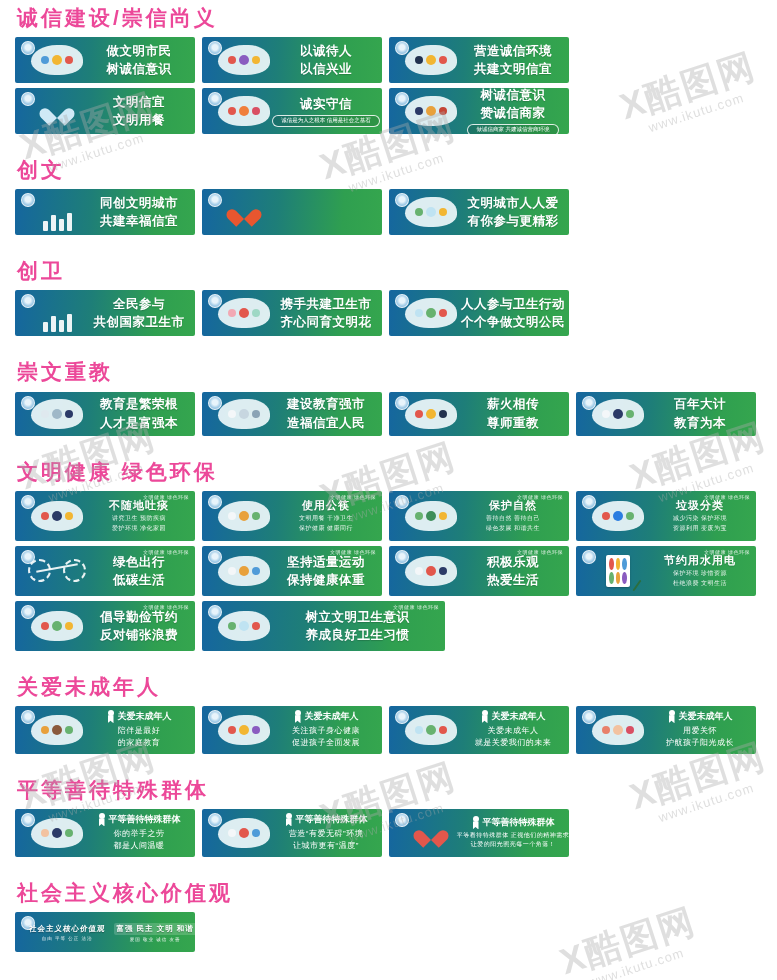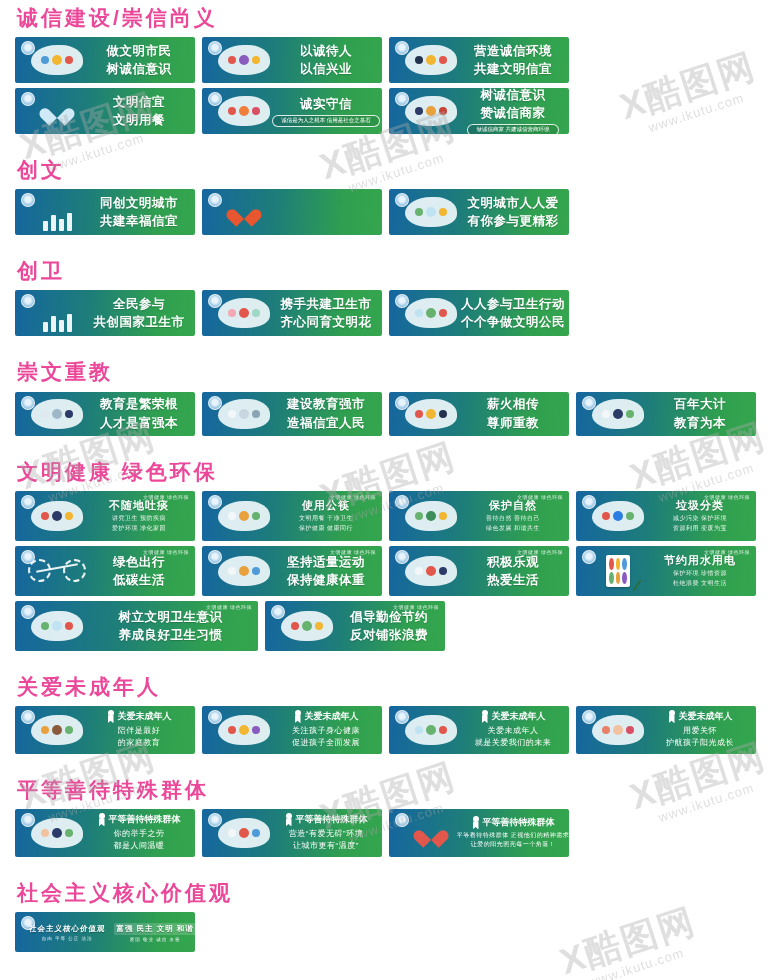--- a/index.html
+++ b/index.html
@@ -436,48 +436,48 @@
               </span>
             </div>
             <div class="btxt">
               <div class="bline">节约用水用电</div>
               <div class="subline">保护环境 珍惜资源</div>
               <div class="subline">杜绝浪费 文明生活</div>
             </div>
           </div>
         </div>
         <div class="brow">
+          <div class="banner">
+            <span class="emblem"></span>
+            <span class="corner">文明健康 绿色环保</span>
+            <div class="art art-blob">
+              <span class="blob">
+                <span class="dot" style="background: rgb(226, 87, 76);"></span>
+                <span class="dot" style="background: rgb(103, 178, 111);"></span>
+                <span class="dot" style="background: rgb(242, 182, 50);"></span>
+              </span>
+            </div>
+            <div class="btxt">
+              <div class="bline">倡导勤俭节约</div>
+              <div class="bline">反对铺张浪费</div>
+            </div>
+          </div>
           <div class="banner wide">
             <span class="emblem"></span>
             <span class="corner">文明健康 绿色环保</span>
             <div class="art art-blob">
               <span class="blob">
                 <span class="dot" style="background: rgb(103, 178, 111);"></span>
                 <span class="dot" style="background: rgb(191, 227, 242);"></span>
                 <span class="dot" style="background: rgb(226, 87, 76);"></span>
               </span>
             </div>
             <div class="btxt">
               <div class="bline">树立文明卫生意识</div>
               <div class="bline">养成良好卫生习惯</div>
-            </div>
-          </div>
-          <div class="banner">
-            <span class="emblem"></span>
-            <span class="corner">文明健康 绿色环保</span>
-            <div class="art art-blob">
-              <span class="blob">
-                <span class="dot" style="background: rgb(226, 87, 76);"></span>
-                <span class="dot" style="background: rgb(103, 178, 111);"></span>
-                <span class="dot" style="background: rgb(242, 182, 50);"></span>
-              </span>
-            </div>
-            <div class="btxt">
-              <div class="bline">倡导勤俭节约</div>
-              <div class="bline">反对铺张浪费</div>
             </div>
           </div>
         </div>
       </section>
       <section class="section sec-5">
         <h2 class="section-title">关爱未成年人</h2>
         <div class="brow">
           <div class="banner">
             <span class="emblem"></span>
             <div class="art art-blob">

